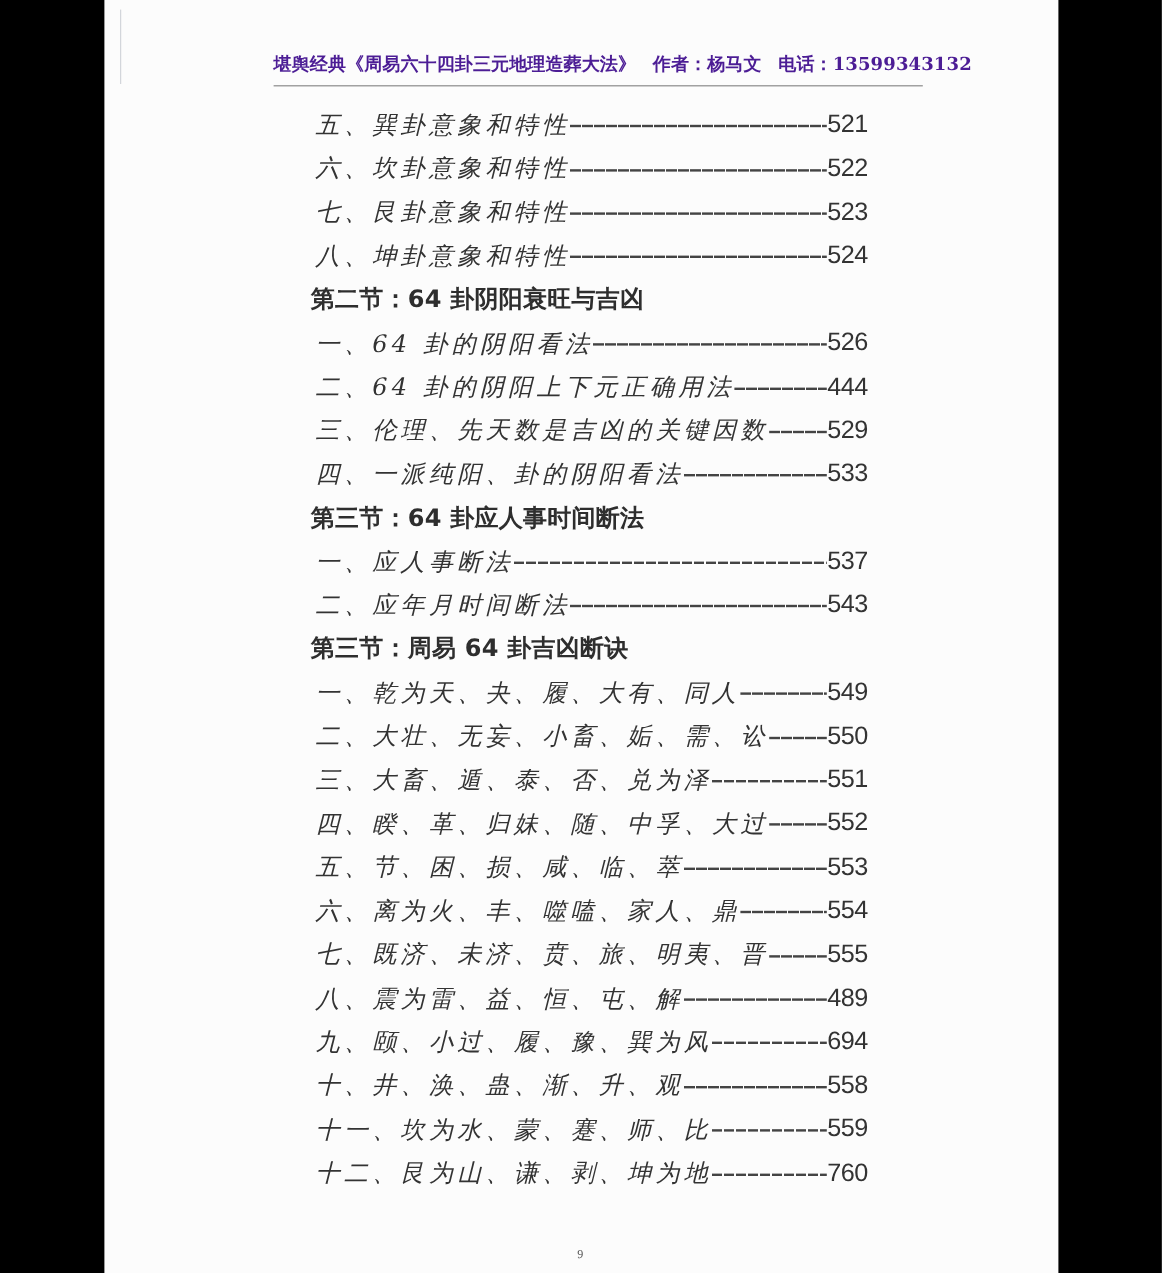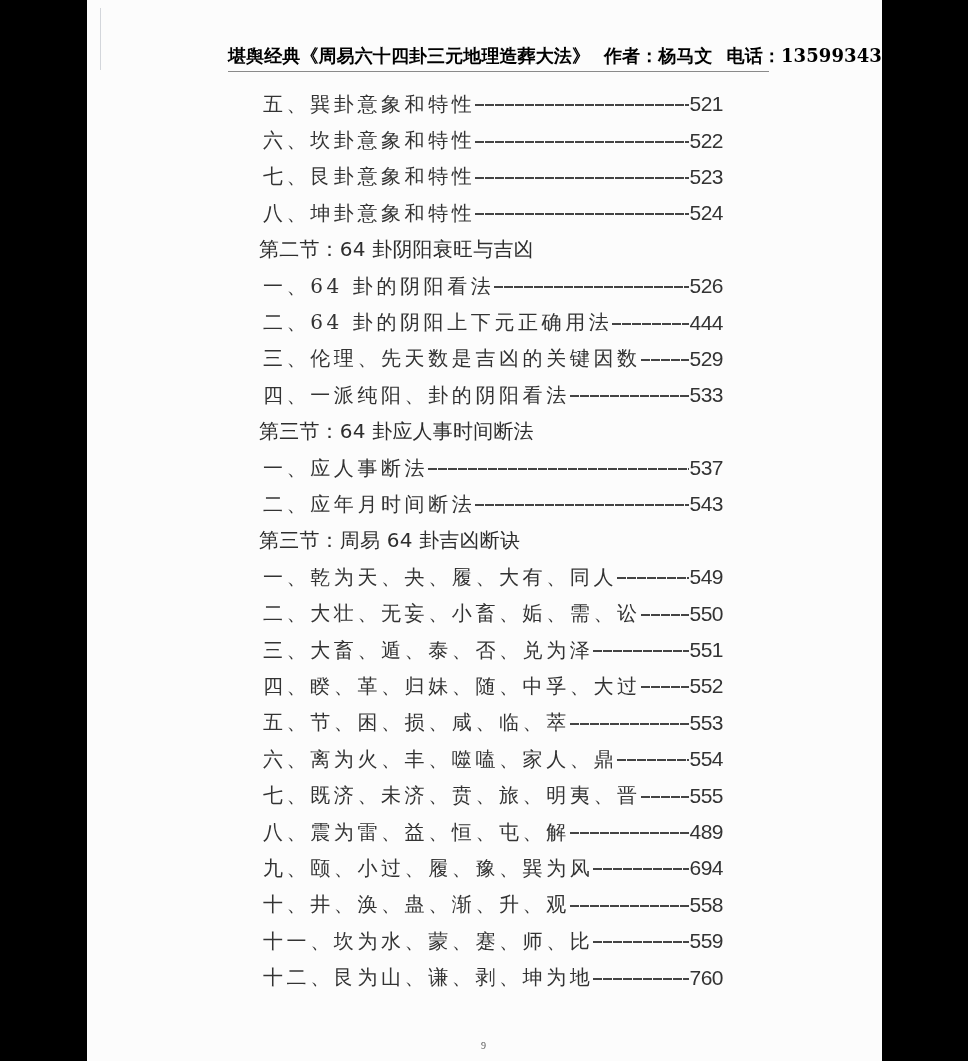--- a/index.html
+++ b/index.html
@@ -29,23 +29,23 @@
       width: 1px;
       height: 62px;
       background: #b8bcc4;
       opacity: 0.6;
     }
     .running-header {
       position: absolute;
       left: 141px;
       top: 44px;
       width: 541px;
-      font-size: 18px;
+      font-size: 15px;
       font-weight: bold;
-      color: #000000;
+      color: #4c1d95;
       white-space: nowrap;
       letter-spacing: 0.1px;
     }
     .running-header .sp { display: inline-block; width: 14px; }
     .header-rule {
       position: absolute;
       left: 141px;
       top: 71px;
       width: 541px;
       height: 1px;
@@ -62,39 +62,40 @@
       display: flex;
       align-items: center;
       color: #333333;
       white-space: nowrap;
     }
     .entry-title {
       font-family: "DejaVu Serif", "Liberation Serif", serif;
       font-size: 20px;
       letter-spacing: 3.6px;
       flex: 0 0 auto;
+      font-style: italic;
     }
     .leader {
       flex: 1 1 auto;
       height: 2px;
       margin: 2px 0 0 0;
       background: repeating-linear-gradient(90deg, #444 0 9px, transparent 9px 10px);
     }
     .page-num {
       font-family: "Liberation Sans", "DejaVu Sans", sans-serif;
       font-size: 21px;
       color: #333;
       flex: 0 0 auto;
       letter-spacing: -0.5px;
       margin-right: -2px;
     }
     .section-heading {
       font-family: "DejaVu Sans", "Liberation Sans", sans-serif;
       font-size: 20px;
-      font-weight: normal;
+      font-weight: bold;
       color: #2e2e2e;
       margin-left: -4px;
       letter-spacing: 0.2px;
     }
     .footer-num {
       position: absolute;
       left: 394px;
       top: 1040px;
       font-family: "Liberation Serif", serif;
       font-size: 10px;

